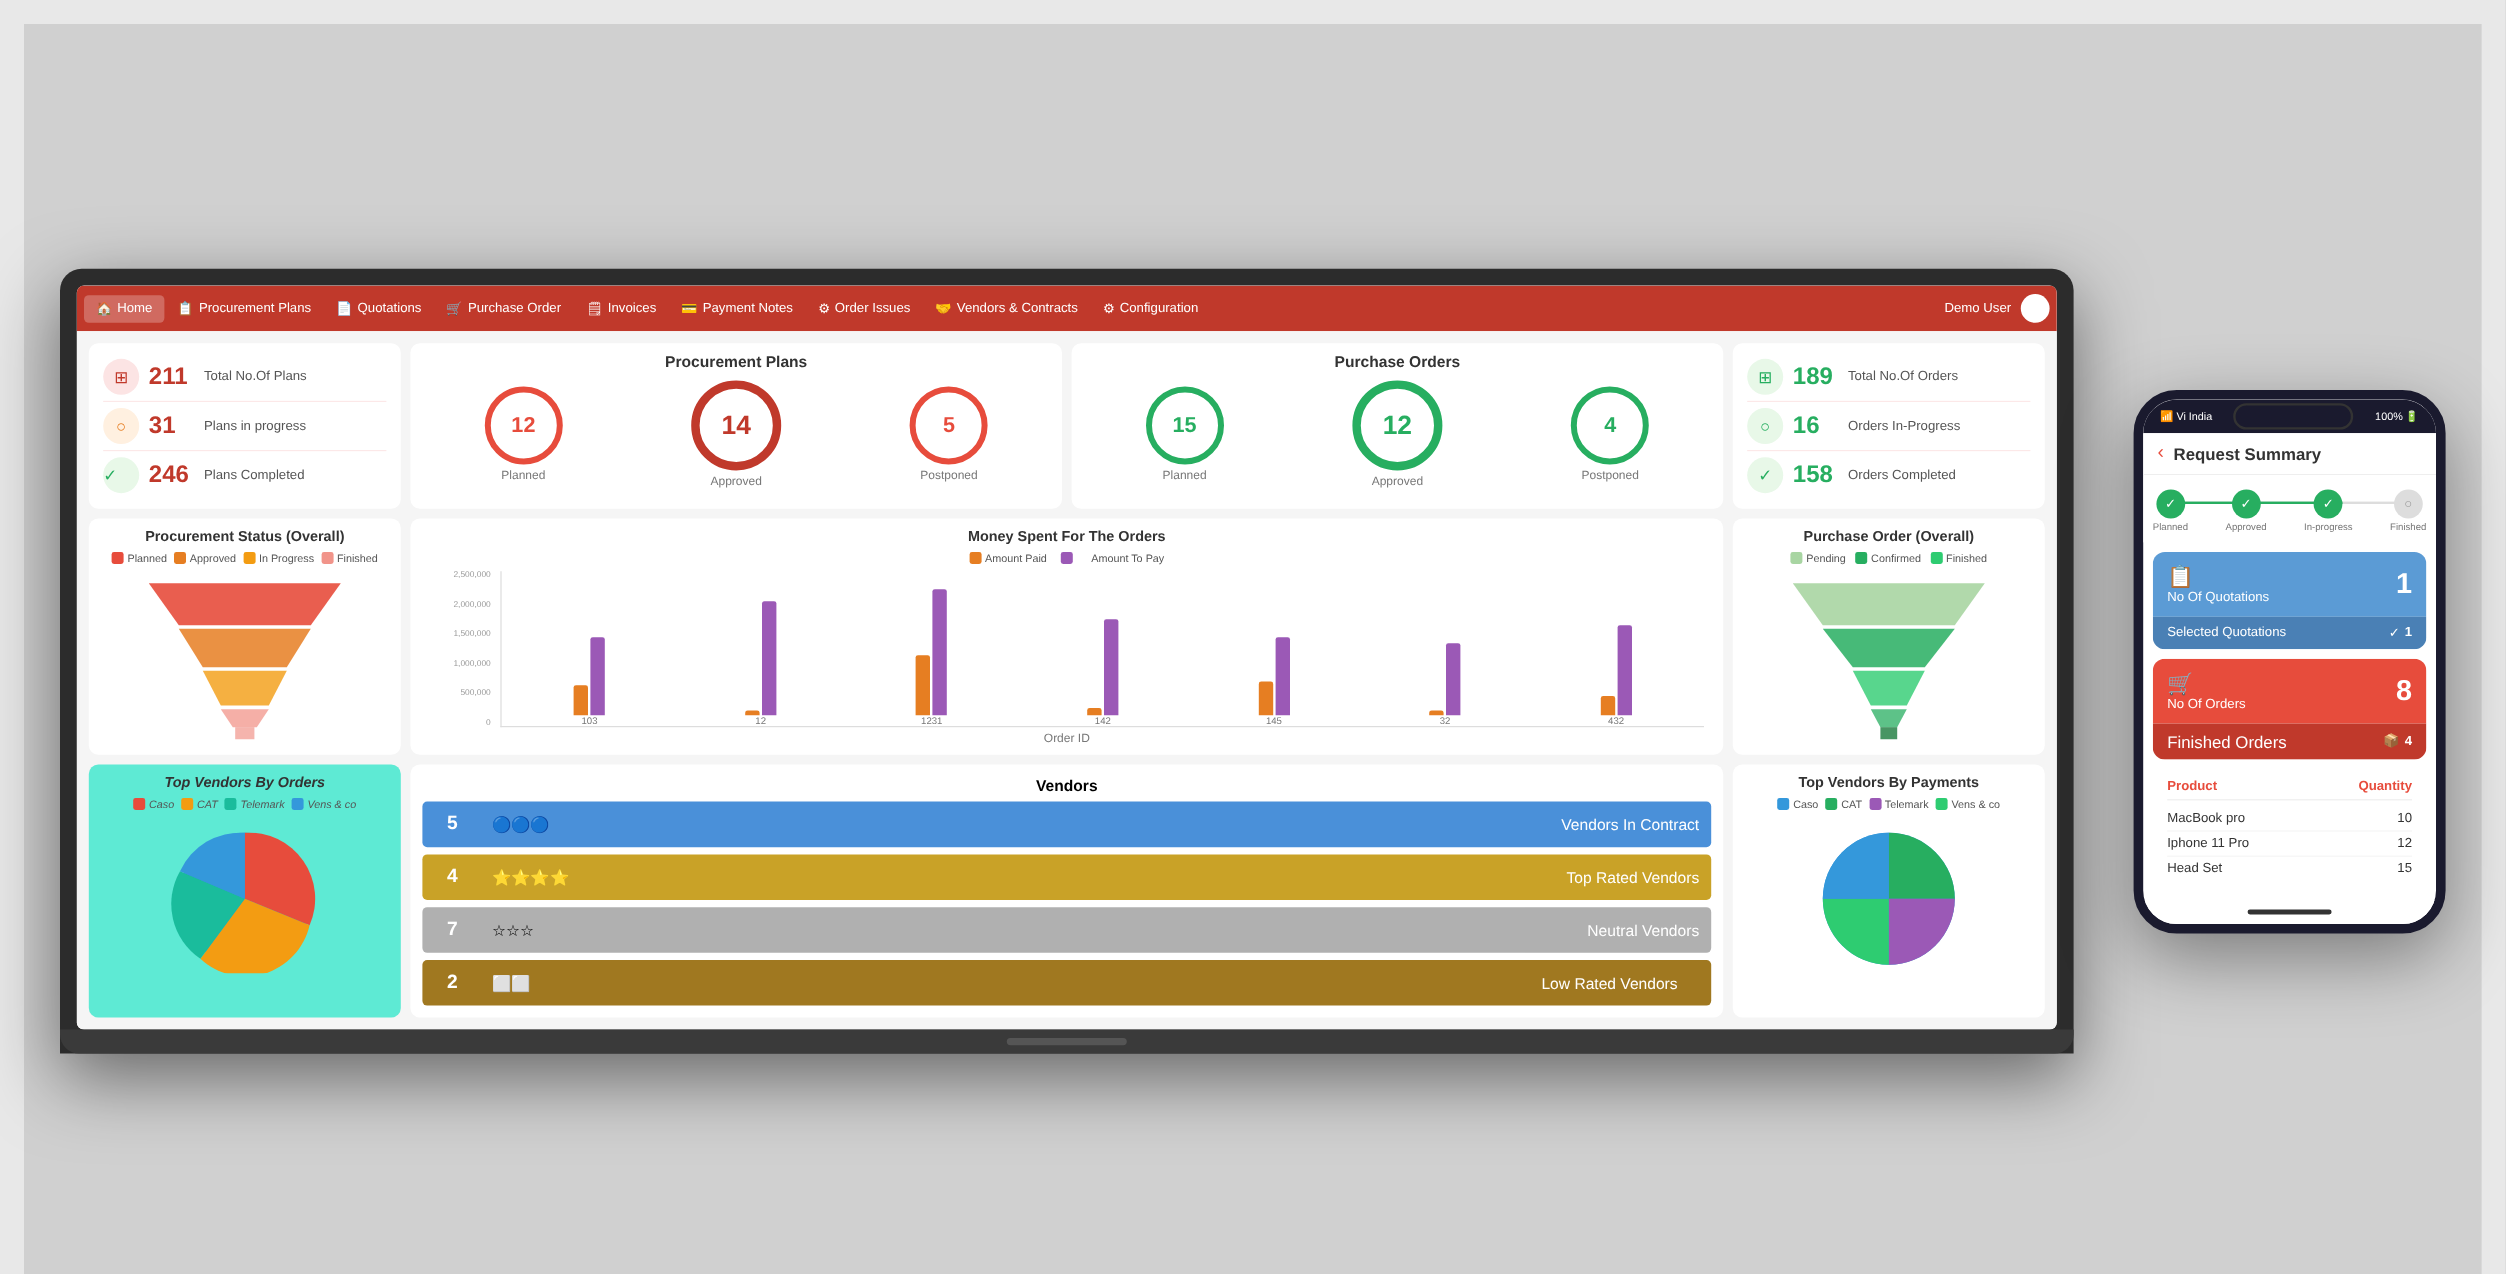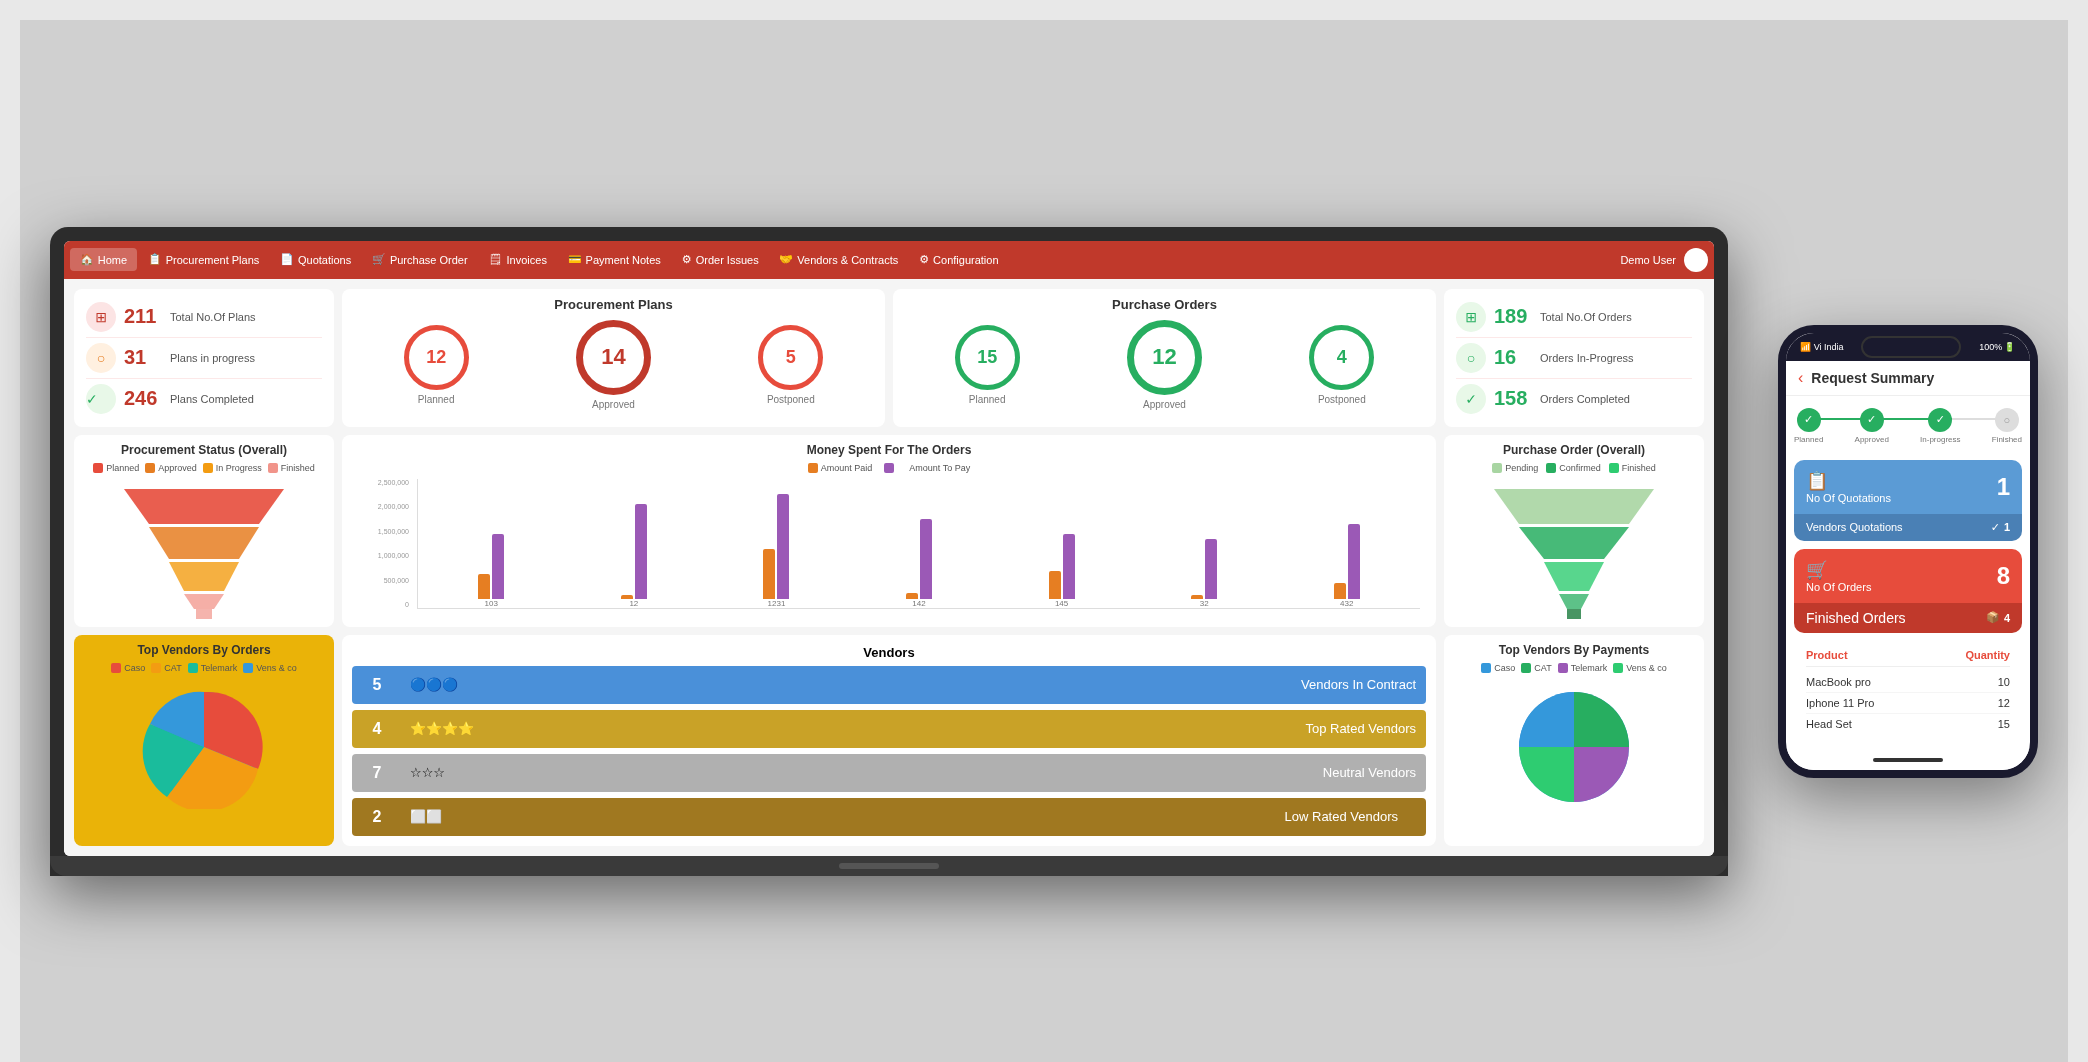--- a/index.html
+++ b/index.html
@@ -260,20 +260,21 @@
                 </div>
                 <div style="display:flex;flex-direction:column;align-items:center;flex:1;">
                   <div style="display:flex;gap:2px;align-items:flex-end;">
                     <div style="width:12px;height:16px;background:#e67e22;border-radius:2px 2px 0 0;"></div>
                     <div style="width:12px;height:75px;background:#9b59b6;border-radius:2px 2px 0 0;"></div>
                   </div>
                   <div style="font-size:8px;color:#777;">432</div>
                 </div>
               </div>
             </div>
+            <div style="text-align:center;font-size:10px;color:#777;margin-top:4px;">Order ID</div>
           </div>
 
           <div style="background:#fff;border-radius:8px;padding:8px;">
             <div style="font-size:12px;font-weight:600;color:#333;text-align:center;margin-bottom:6px;">Purchase Order (Overall)</div>
             <div style="display:flex;gap:8px;justify-content:center;margin-bottom:6px;">
               <div style="display:flex;align-items:center;gap:3px;font-size:9px;color:#555;">
                 <div style="width:10px;height:10px;background:#a8d5a2;border-radius:2px;"></div>
                   <span>Pending</span>
               </div>
               <div style="display:flex;align-items:center;gap:3px;font-size:9px;color:#555;">
@@ -293,21 +294,21 @@
                 <polygon points="60,83 120,83 105,112 75,112" fill="#2ecc71" opacity="0.8"></polygon>
                 <polygon points="75,115 105,115 97,130 83,130" fill="#27ae60" opacity="0.75"></polygon>
                 <rect x="83" y="130" width="14" height="12" fill="#1a7a3c" opacity="0.8"></rect>
               </svg>
             </div>
           </div>
         </div>
 
         <div style="display:grid;grid-template-columns:260px 1fr 260px;gap:8px;">
 
-          <div style="background:#eab308;border-radius:8px;padding:8px;">
+          <div style="background:#5eead4;border-radius:8px;padding:8px;font-style:italic;">
             <div style="font-size:12px;font-weight:600;color:#333;text-align:center;margin-bottom:6px;">Top Vendors By Orders</div>
             <div style="display:flex;flex-wrap:wrap;gap:6px;margin-bottom:6px;justify-content:center;">
               <div style="display:flex;align-items:center;gap:3px;font-size:9px;color:#555;">
                   <div style="width:10px;height:10px;background:#e74c3c;border-radius:2px;"></div>
                   <span>Caso</span>
                 </div>
               <div style="display:flex;align-items:center;gap:3px;font-size:9px;color:#555;">
                   <div style="width:10px;height:10px;background:#f39c12;border-radius:2px;"></div>
                   <span>CAT</span>
                 </div>
@@ -438,21 +439,21 @@
 
     <div style="margin:8px;border-radius:10px;overflow:hidden;">
       <div style="background:#5b9bd5;padding:10px 12px;display:flex;align-items:center;justify-content:space-between;">
         <div>
           <div style="font-size:18px;color:#fff;">📋</div>
           <div style="font-size:11px;color:#fff;">No Of Quotations</div>
         </div>
         <div style="font-size:24px;font-weight:bold;color:#fff;">1</div>
       </div>
       <div style="background:#4a80b5;padding:7px 12px;display:flex;align-items:center;justify-content:space-between;">
-        <span style="font-size:11px;color:#fff;">Vendors Quotations</span>
+        <span style="font-size:11px;color:#fff;">Selected Quotations</span>
         <div style="display:flex;align-items:center;gap:4px;">
           <span style="font-size:11px;color:#fff;">✓</span>
           <span style="font-size:11px;color:#fff;font-weight:bold;">1</span>
         </div>
       </div>
     </div>
 
     <div style="margin:8px;border-radius:10px;overflow:hidden;">
       <div style="background:#e74c3c;padding:10px 12px;display:flex;align-items:center;justify-content:space-between;">
         <div>

